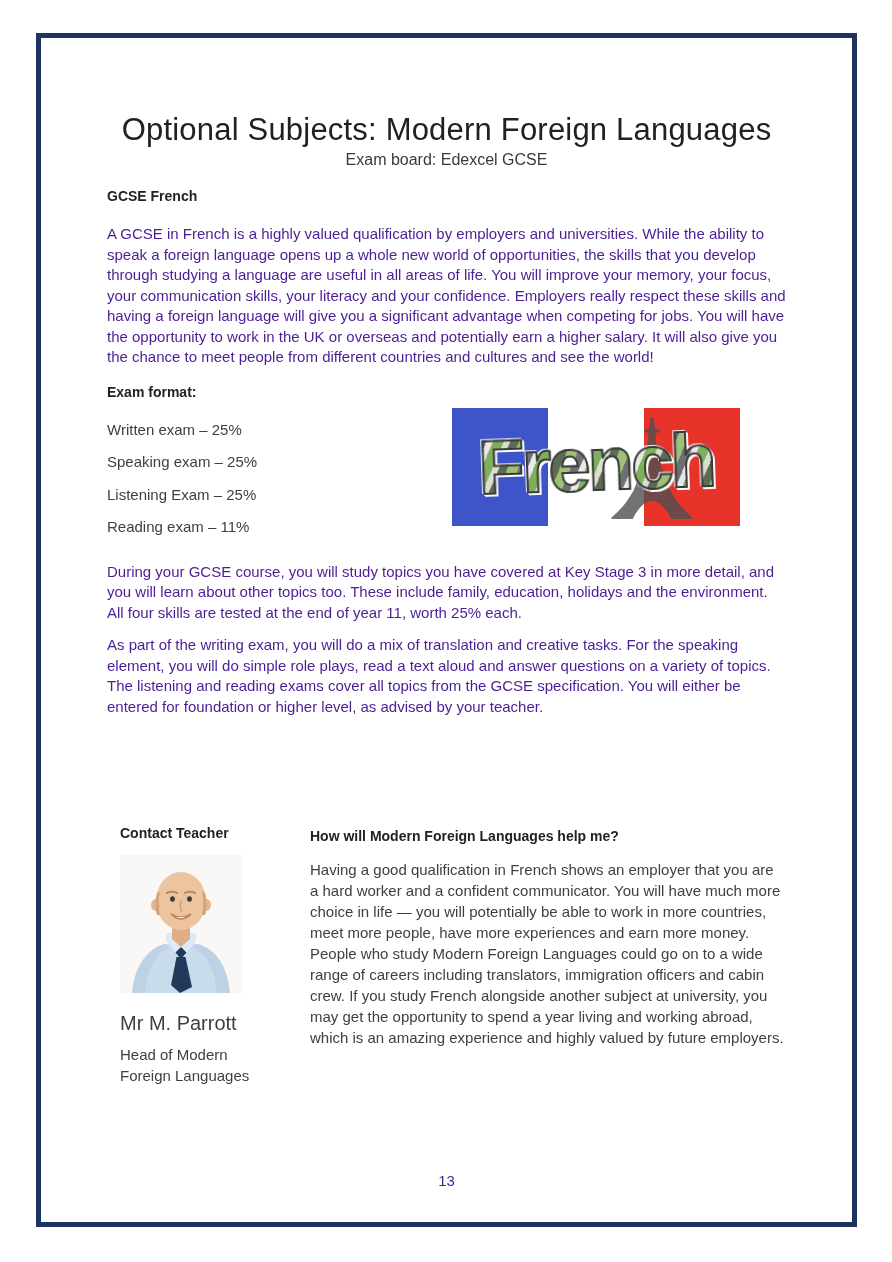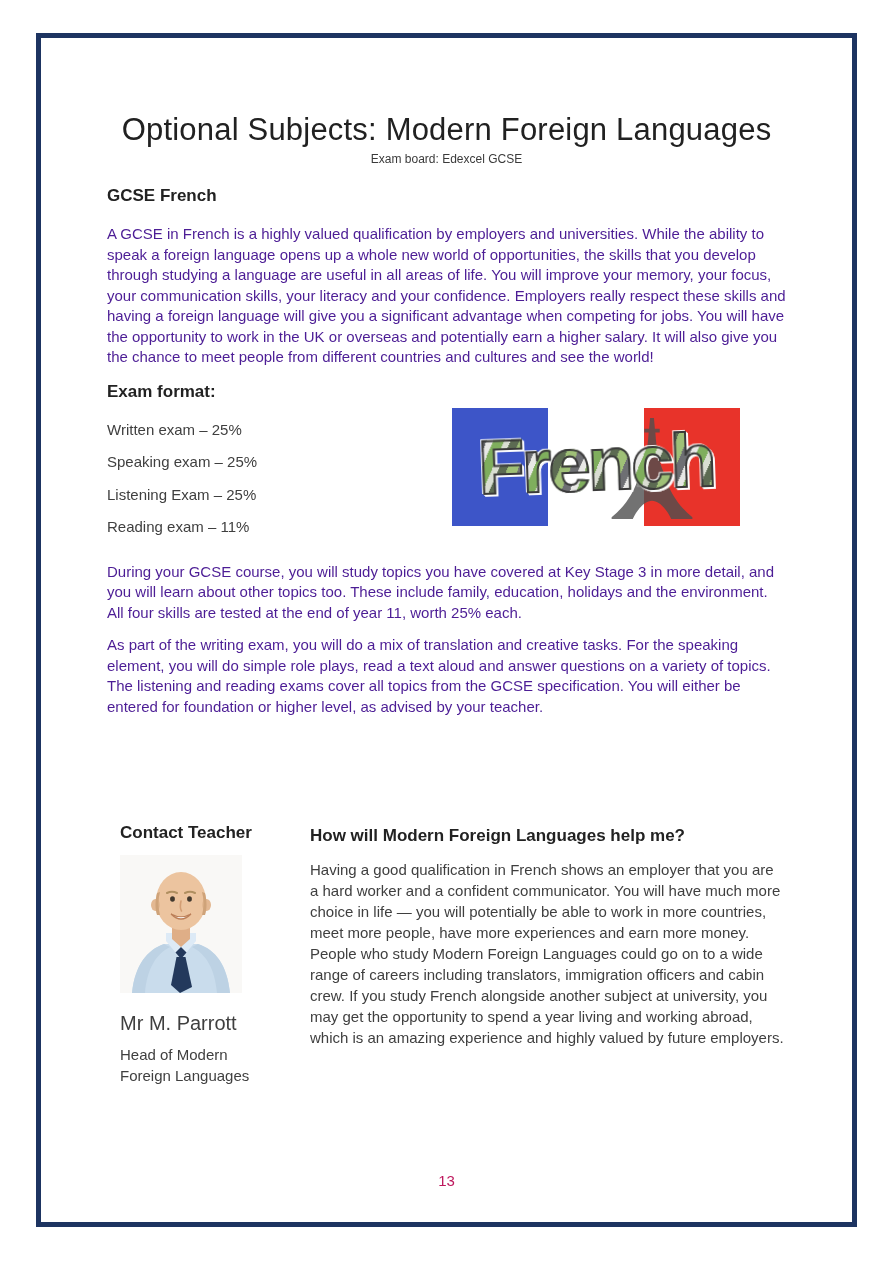--- a/index.html
+++ b/index.html
@@ -34,26 +34,26 @@
     font-size: 31px;
     line-height: 35px;
     font-weight: 400;
     text-align: center;
     color: #212121;
     letter-spacing: 0.2px;
   }
   .subtitle {
     margin-top: 3px;
     text-align: center;
-    font-size: 12px;
+    font-size: 16px;
     line-height: 19px;
     color: #3a3a3a;
   }
   .h-bold {
-    font-size: 17px;
+    font-size: 14px;
     line-height: 20px;
     font-weight: 700;
     color: #222222;
     margin: 0;
   }
   .gcse-heading { margin-top: 17px; }
   .body-p {
     margin: 18px 0 0 0;
     font-size: 15px;
     line-height: 20.5px;
@@ -151,21 +151,21 @@
     font-size: 15px;
     line-height: 21px;
     color: #3f3f3f;
   }
   .page-number {
     position: absolute;
     left: 0; right: 0;
     bottom: 33px;
     text-align: center;
     font-size: 15px;
-    color: #be185d;
+    color: #4c1d95;
   }
 </style>
 </head>
 <body>
 
 <div class="page">
   <div class="frame">
     <div class="content">
 
       <h1 class="doc-title">Optional Subjects: Modern Foreign Languages</h1>

